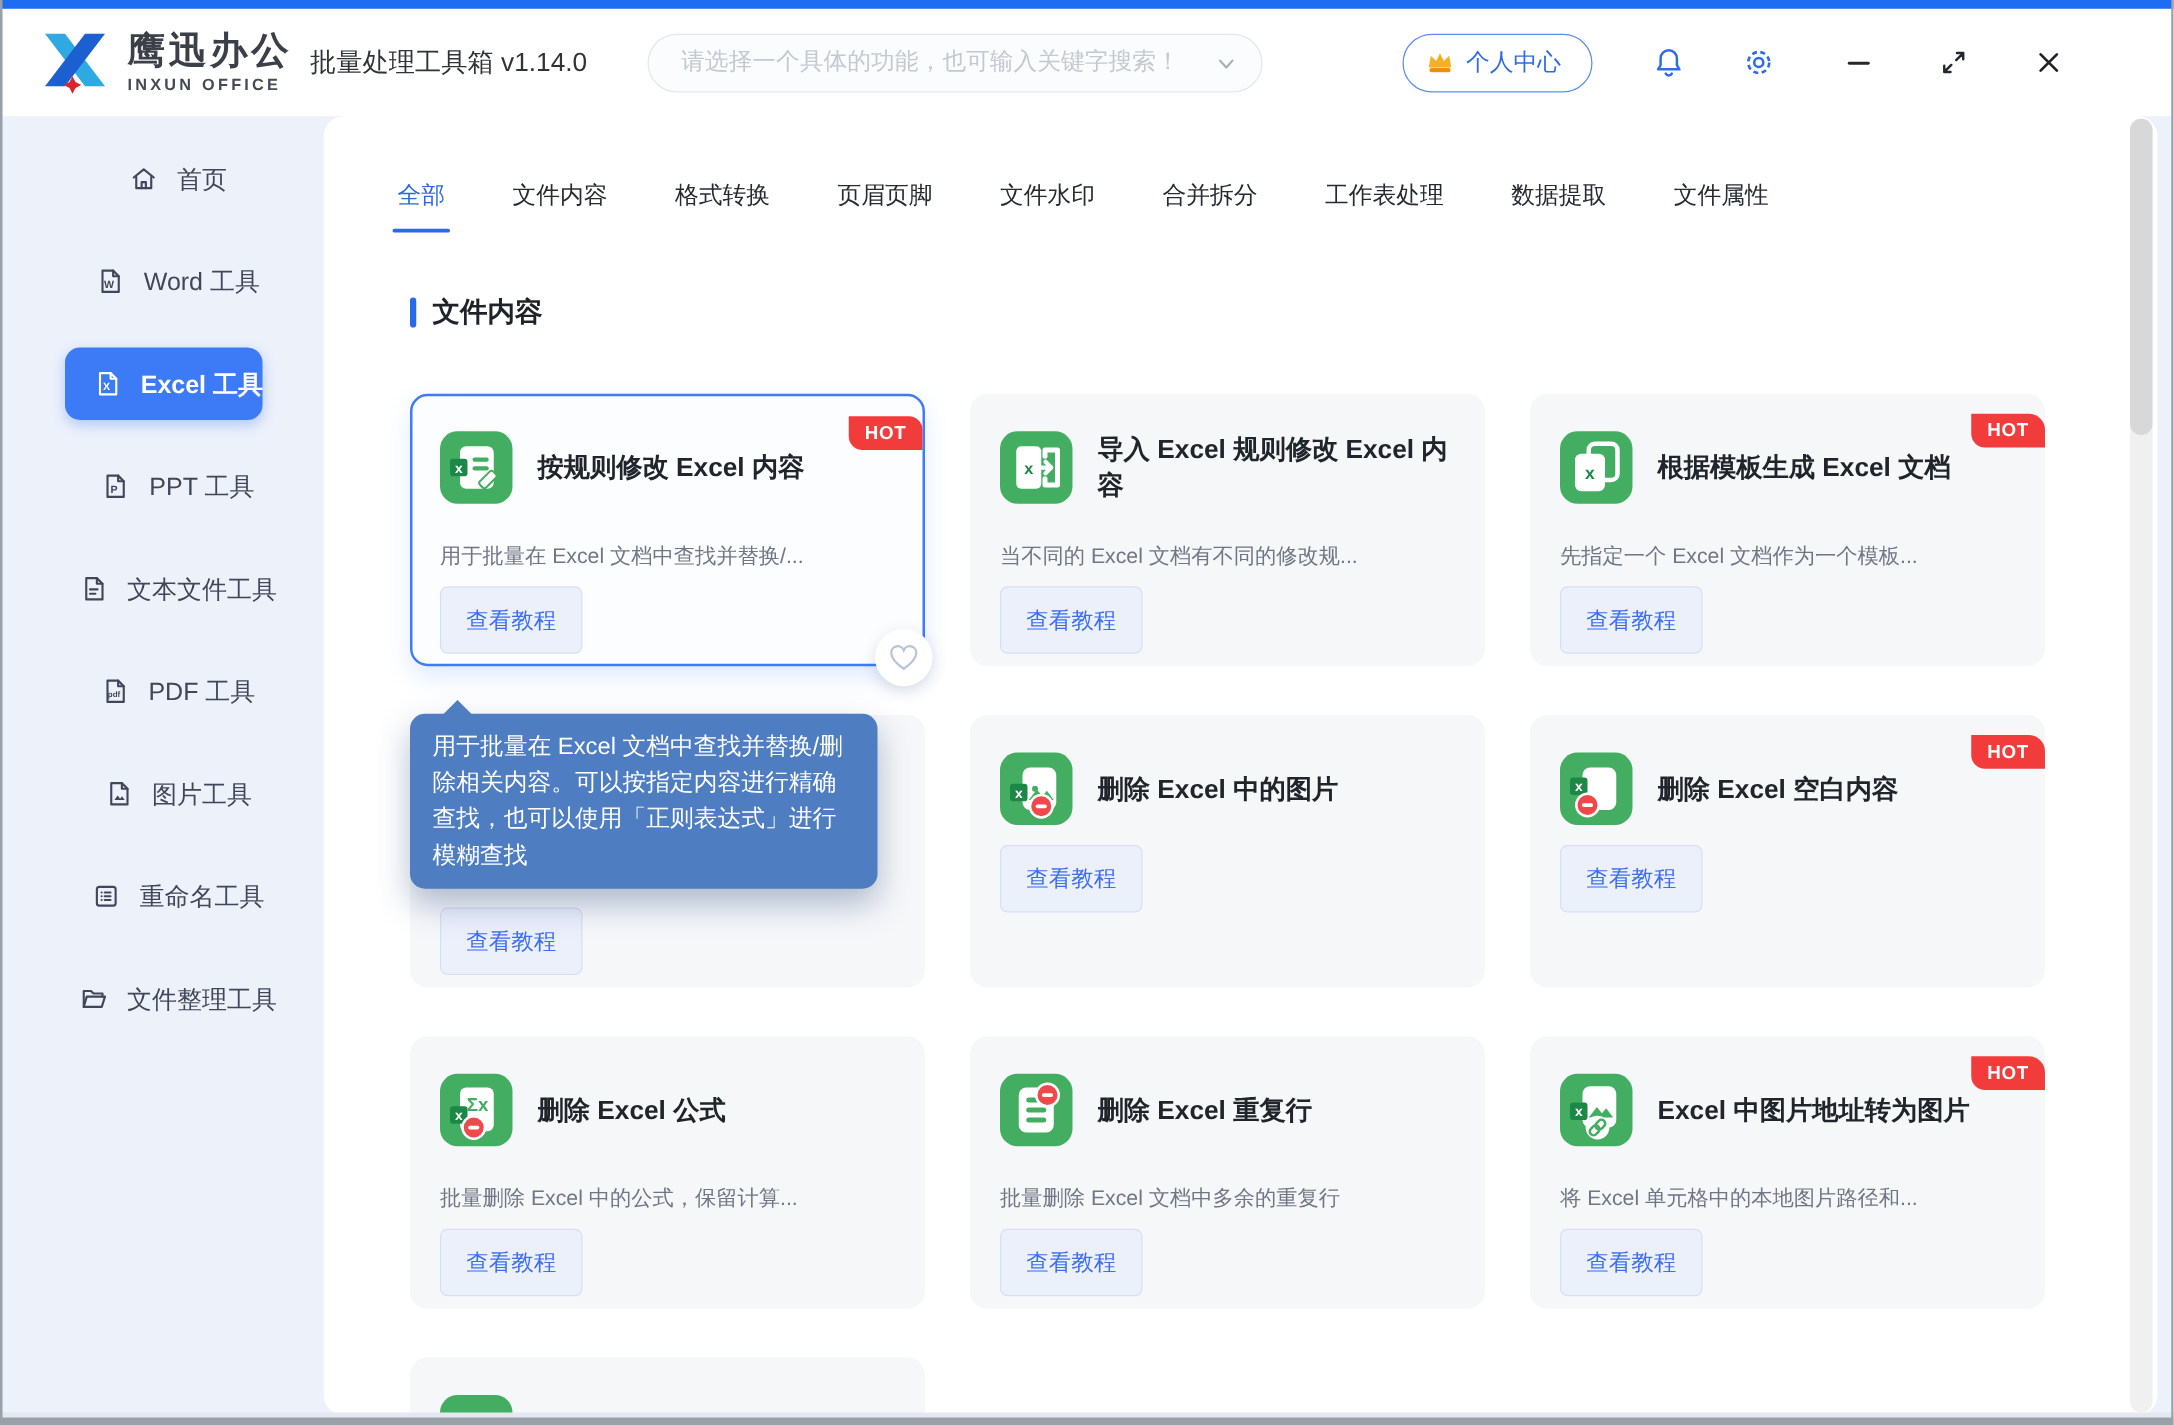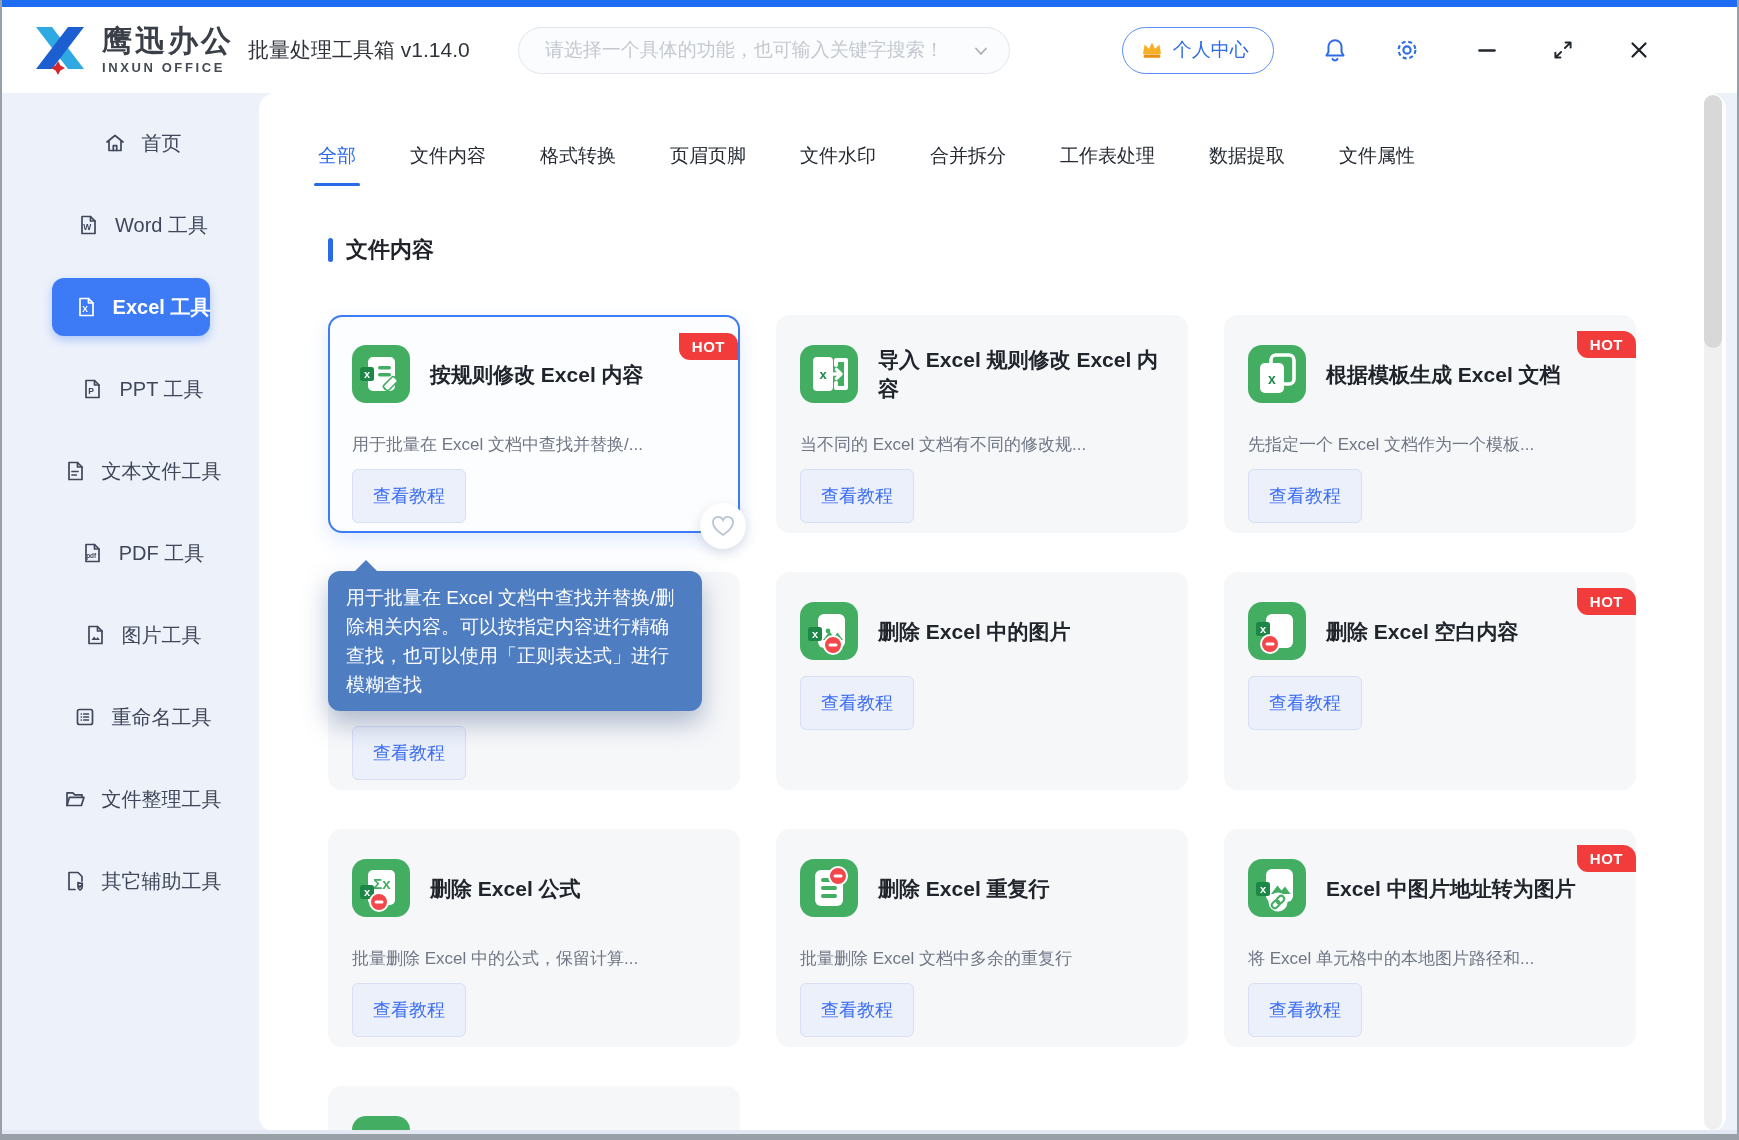--- a/index.html
+++ b/index.html
@@ -224,28 +224,20 @@
         </svg>
     <span class="lbl">重命名工具</span>
       </div>
       <div class="side-item">
         <svg width="24" height="24" viewBox="0 0 24 24">
           <path d="M4 18.5 V5.8 H9.8 L11.8 7.8 H19 V10.3" fill="none" stroke="currentColor" stroke-width="1.7" stroke-linecap="round" stroke-linejoin="round"></path>
           <path d="M4 18.5 L6.4 10.3 H21 L18.4 18.5 Z" fill="none" stroke="currentColor" stroke-width="1.7" stroke-linecap="round" stroke-linejoin="round"></path>
         </svg>
     <span class="lbl">文件整理工具</span>
       </div>
-      <div class="side-item">
-        <svg width="24" height="24" viewBox="0 0 24 24">
-          <path d="M6 3.5 H15 L19 7.5 V12 M6 3.5 V20.5 H12" fill="none" stroke="currentColor" stroke-width="1.7" stroke-linecap="round" stroke-linejoin="round"></path>
-          <path d="M15 13.5 q2.1 1 4.2 .7 v3.2 q0 2.6 -2.1 3.6 q-2.1 -1 -2.1 -3.6 z" fill="none" stroke="currentColor" stroke-width="1.7" stroke-linecap="round" stroke-linejoin="round"></path>
-          <path d="M16 17 l.9 1 1.5 -1.8" fill="none" stroke="currentColor" stroke-width="1.7" stroke-linecap="round" stroke-linejoin="round"></path>
-        </svg>
-    <span class="lbl">其它辅助工具</span>
-      </div>
     </nav>
 
   <main class="panel">
     <div class="tabs" id="tabs">
         <div class="tab active">全部</div>
         <div class="tab">文件内容</div>
         <div class="tab">格式转换</div>
         <div class="tab">页眉页脚</div>
         <div class="tab">文件水印</div>
         <div class="tab">合并拆分</div>

